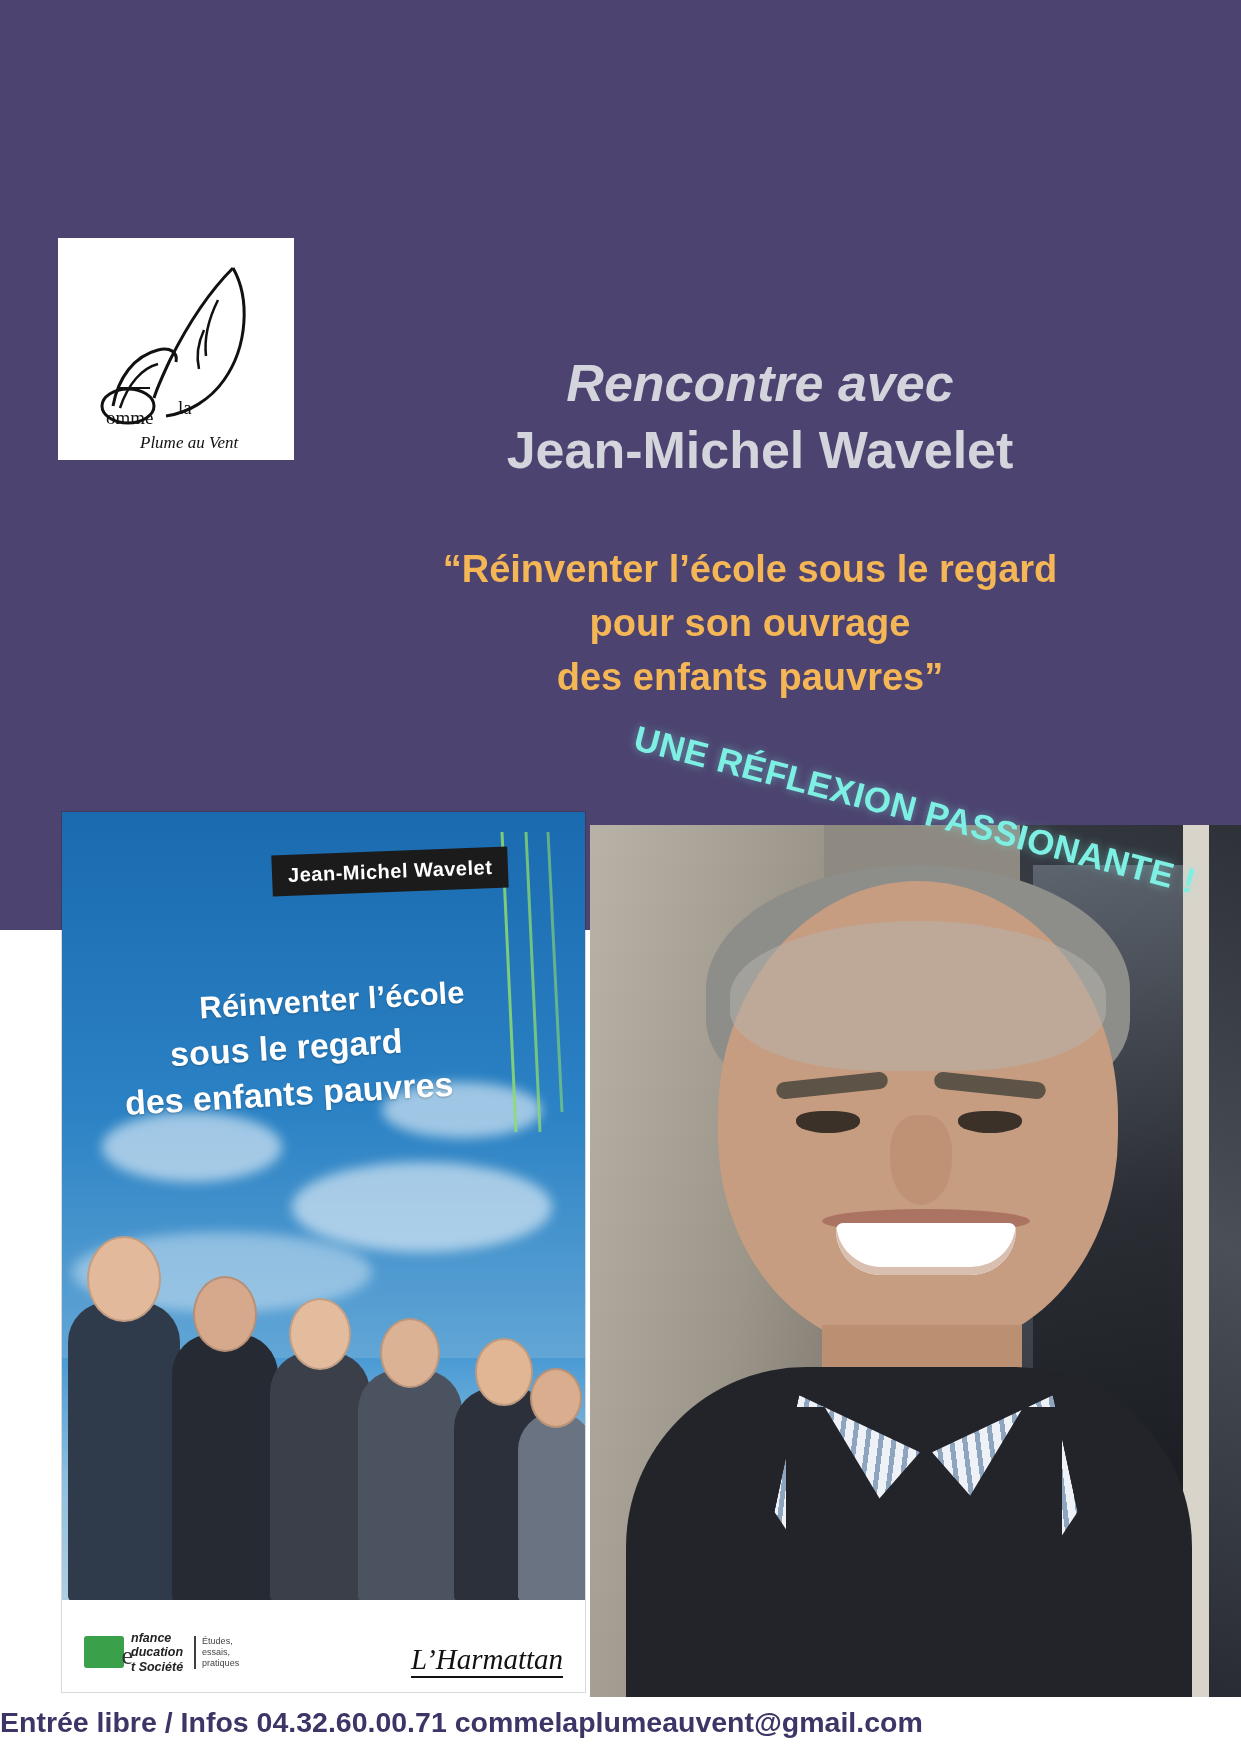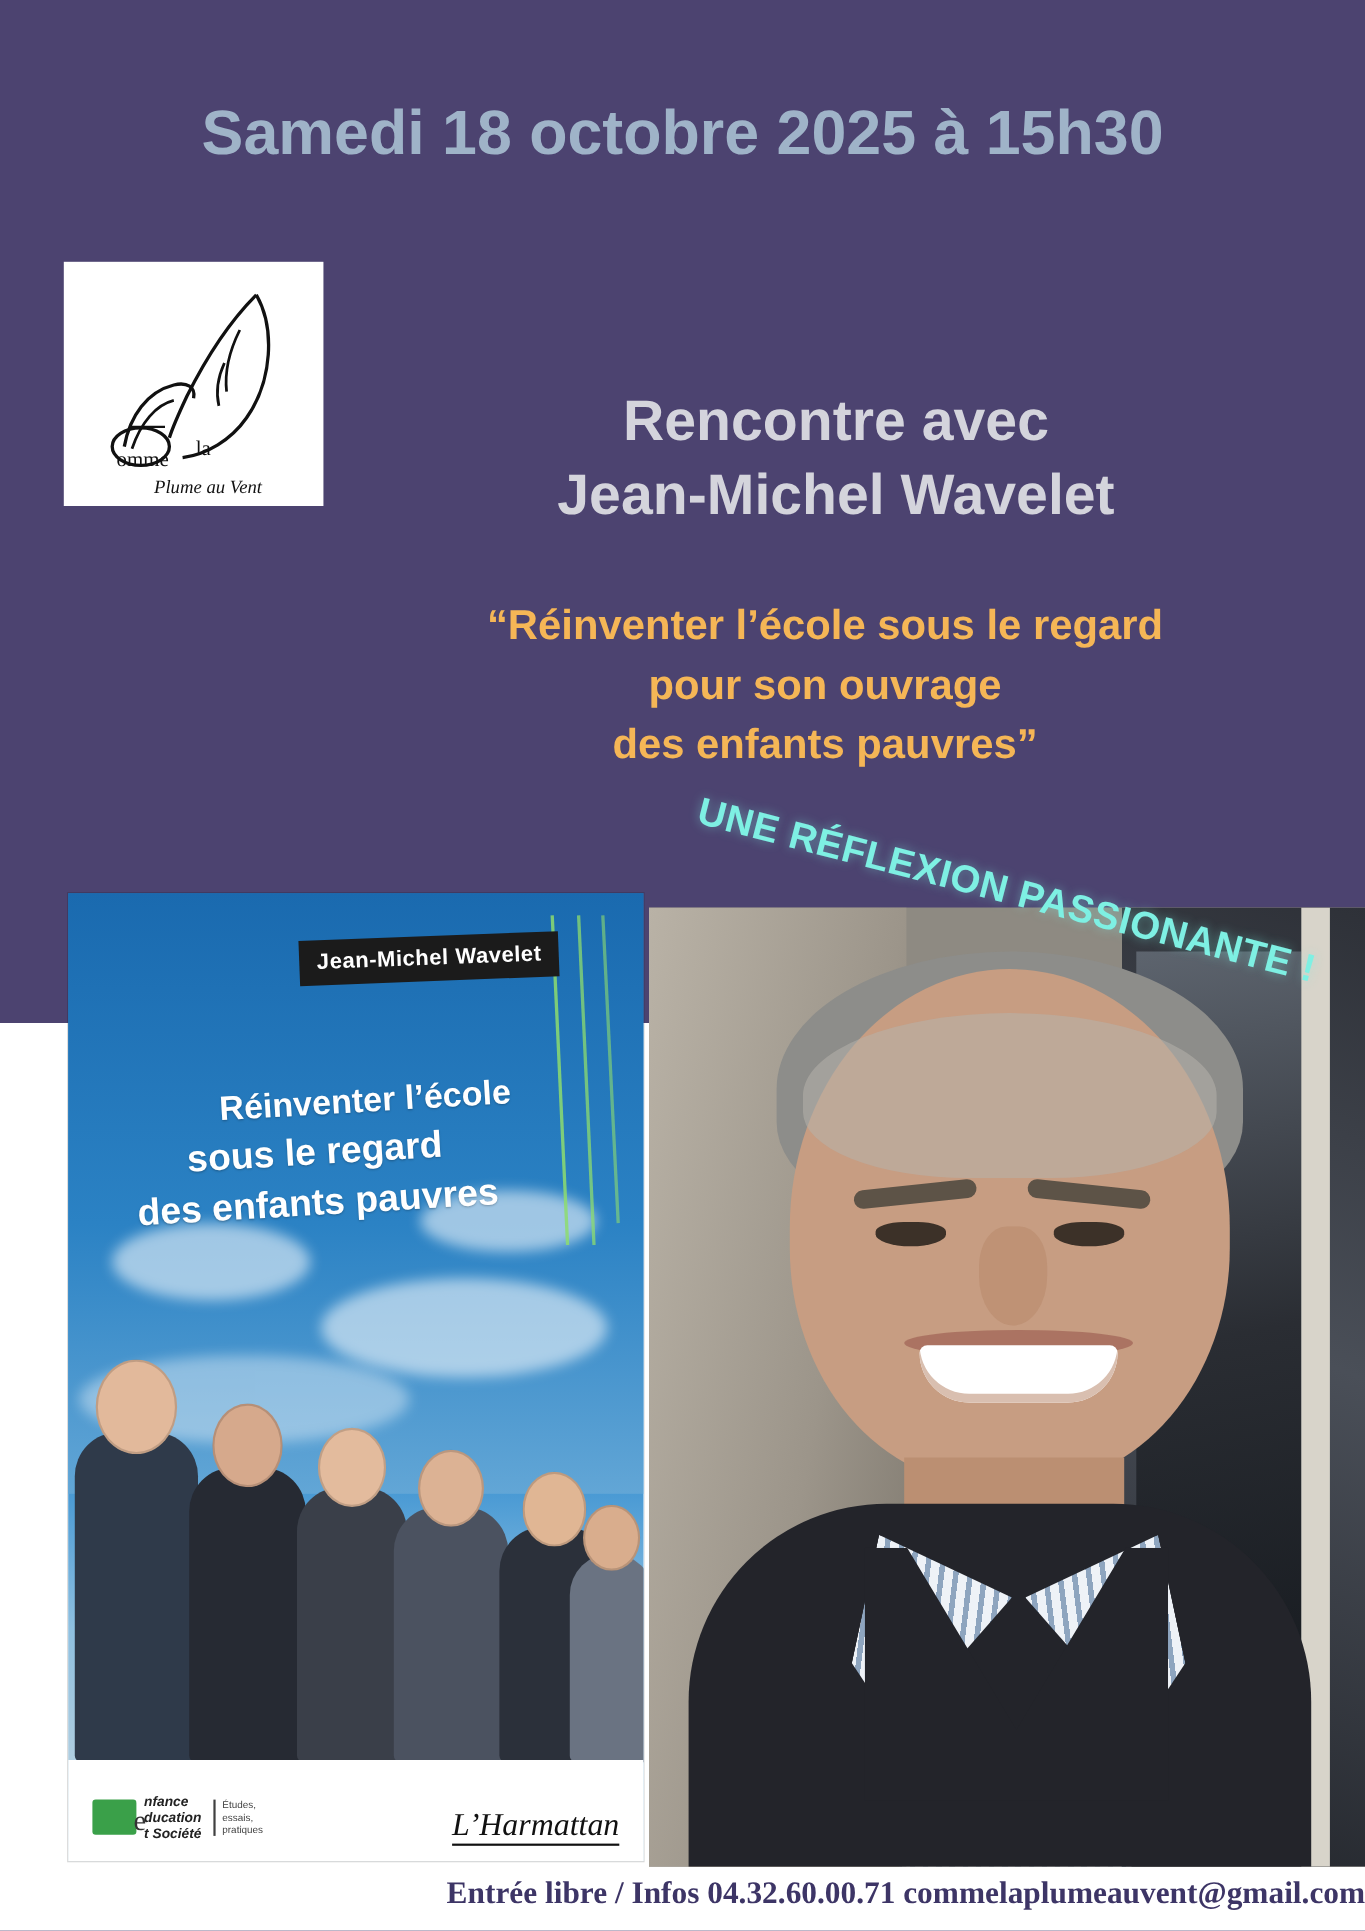--- a/index.html
+++ b/index.html
@@ -56,21 +56,21 @@
   .headline {
     position: absolute;
     left: 320px; top: 350px;
     width: 880px;
     text-align: center;
     color: #d4d4dc;
     font-size: 52px;
     font-weight: bold;
     line-height: 1.28;
   }
-  .headline .l1 { display: block; }
+  .headline .l1 { display: block; font-style: italic; }
   .headline .l2 { display: block; }
 
   .subhead {
     position: absolute;
     left: 300px; top: 543px;
     width: 900px;
     text-align: center;
     color: #f5b656;
     font-size: 38px;
     font-weight: bold;
@@ -287,36 +287,34 @@
     letter-spacing: 0.5px;
     white-space: nowrap;
     text-shadow: 0 0 10px rgba(126,240,227,.45);
   }
 
   
   .footer {
     position: absolute;
     left: 0; top: 1706px;
     width: 1241px;
-    text-align: right;
+    text-align: left;
     color: #3d3566;
     font-size: 28.5px;
     font-weight: bold;
     white-space: nowrap;
-    font-family: Liberation Serif, serif;
   }
 </style>
 </head>
 <body>
 
 <div id="poster">
 
   <div class="purple-band"></div>
 
-  <div class="date-line">Samedi 18 octobre 2025 à 15h30</div>
 
   <div class="logo-box">
     <svg width="236" height="222" viewBox="0 0 236 222">
       <rect x="0" y="0" width="236" height="222" fill="#ffffff"></rect>
       <path d="M175 30 C150 55, 128 90, 112 122 C104 139, 99 150, 96 160" fill="none" stroke="#111" stroke-width="3"></path>
       <path d="M175 30 C192 60, 190 108, 166 142 C152 162, 130 175, 108 178" fill="none" stroke="#111" stroke-width="3"></path>
       <path d="M160 62 C150 82, 146 100, 148 118" fill="none" stroke="#111" stroke-width="2.5"></path>
       <path d="M146 92 C140 105, 138 118, 141 131" fill="none" stroke="#111" stroke-width="2.5"></path>
       <path d="M55 168 C60 140, 76 118, 100 112 C112 109, 120 114, 118 124" fill="none" stroke="#111" stroke-width="3"></path>
       <path d="M62 170 C70 146, 84 130, 100 126" fill="none" stroke="#111" stroke-width="2.5"></path>

